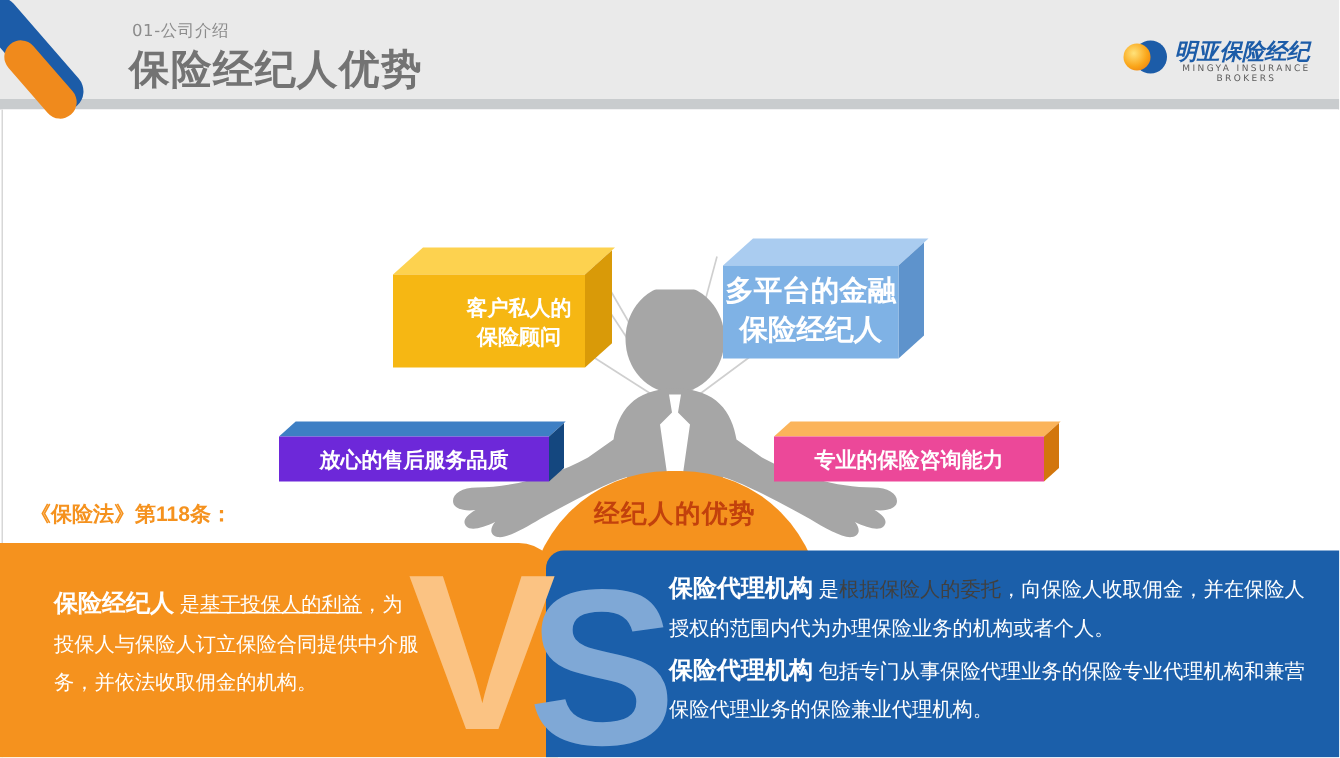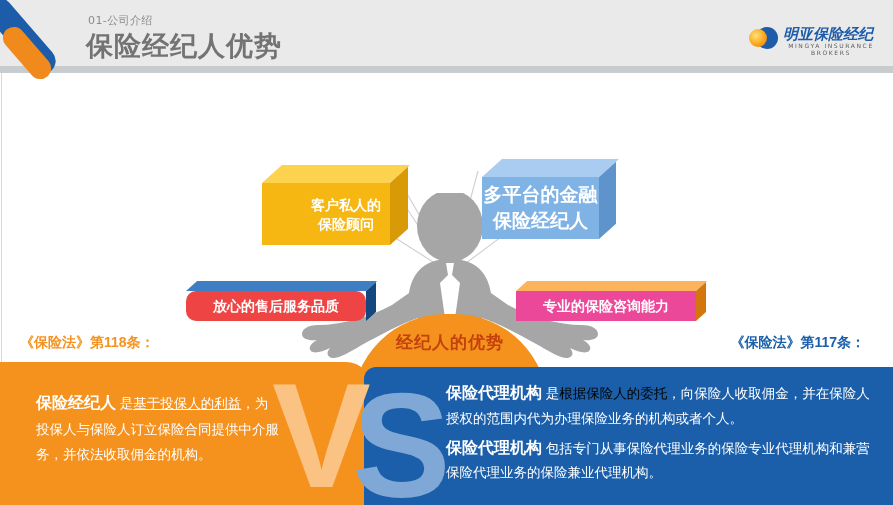--- a/index.html
+++ b/index.html
@@ -122,21 +122,21 @@
   }
   #box-platform .side {
     width:17px; height:62px; background:#5E93CC;
     transform:skewY(-42deg); transform-origin:top left;
     top:0; left:117px;
   }
 
   
   #box-service { left:186px; top:218px; }
   #box-service .face {
-    width:180px; height:30px; background:#ef4444; font-size:14px;border-radius:10px;
+    width:180px; height:30px; background:#6d28d9; font-size:14px;
   }
   #box-service .top {
     width:180px; height:10px; background:#3E7FC4;
     transform:skewX(-48deg); transform-origin:bottom left;
     top:-10px; left:0;
   }
   #box-service .side {
     width:10px; height:30px; background:#14477F;
     transform:skewY(-42deg); transform-origin:top left;
     top:0; left:180px;
@@ -202,21 +202,21 @@
   .panel-text-left {
     position:absolute; left:36px; top:388px; width:244px; z-index:7;
     color:#ffffff; font-size:13.5px; line-height:1.85;
   }
   .panel-text-right {
     position:absolute; left:446px; top:379px; width:430px; z-index:7;
     color:#ffffff; font-size:13.5px; line-height:1.72;
   }
   .lead { font-weight:bold; font-size:16px; }
   .u { text-decoration:underline; }
-  .hl-orange { color:#000000;font-family:Liberation Mono, monospace; }
+  .hl-orange { color:#404040;font-family:Liberation Mono, monospace; }
   .para { margin-bottom:4px; }
 </style>
 </head>
 <body>
 
 <div id="slide">
 
   <div class="header-band"></div>
   <div class="header-rule"></div>
   <div class="content-frame"></div>
@@ -310,21 +310,20 @@
       <div class="top"></div>
       <div class="side"></div>
       <div class="face">专业的保险咨询能力</div>
     </div>
   </div>
 
   <div class="dome"></div>
   <div class="dome-label">经纪人的优势</div>
 
   <div class="law-left">《保险法》第118条：</div>
-  <div class="law-right">《保险法》第117条：</div>
 
   <div class="panel-orange"></div>
   <div class="panel-blue"></div>
 
   <div class="vs-v">V</div>
   <div class="vs-s">S</div>
 
   <div class="panel-text-left">
     <span class="lead">保险经纪人</span><span> 是</span><span class="u">基于投保人的利益</span><span>，为投保人与保险人订立保险合同提供中介服务，并依法收取佣金的机构。</span>
   </div>

